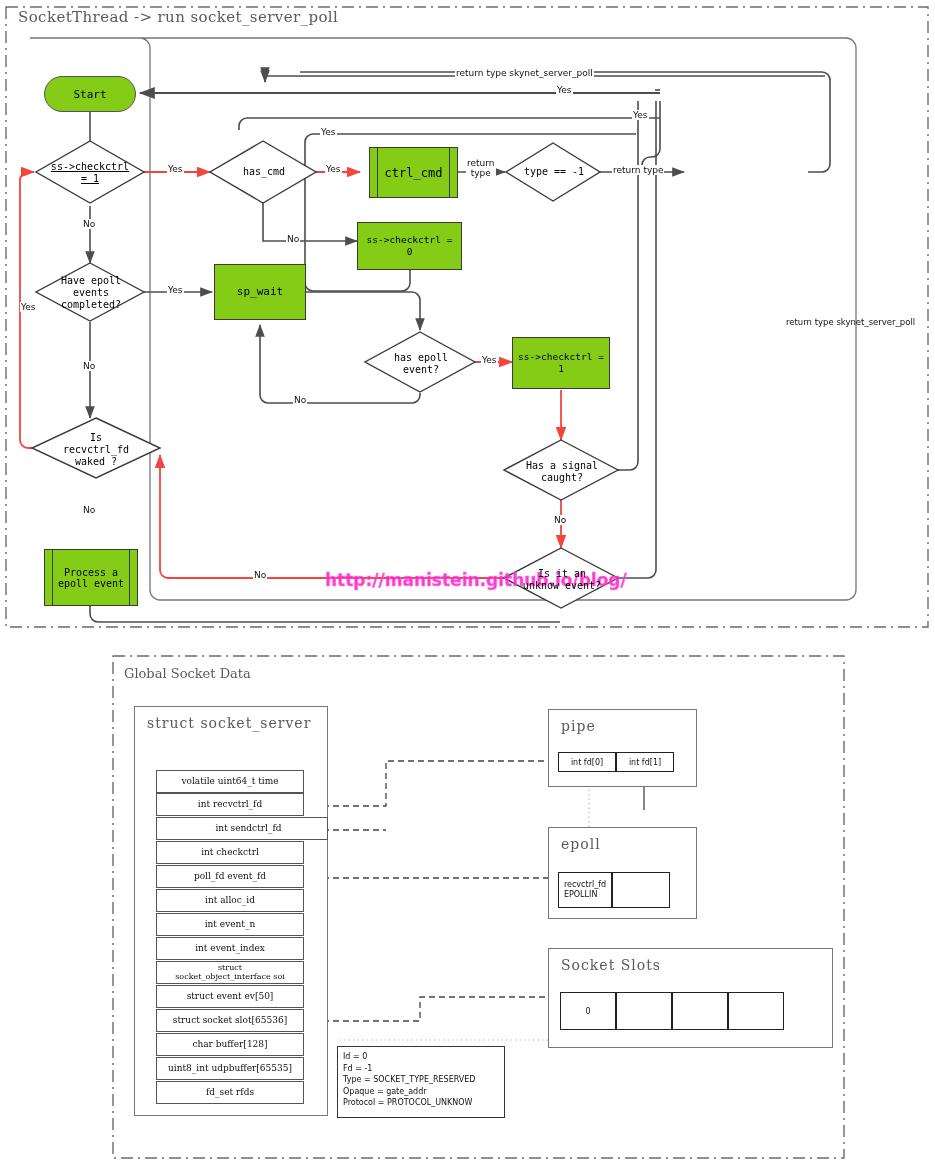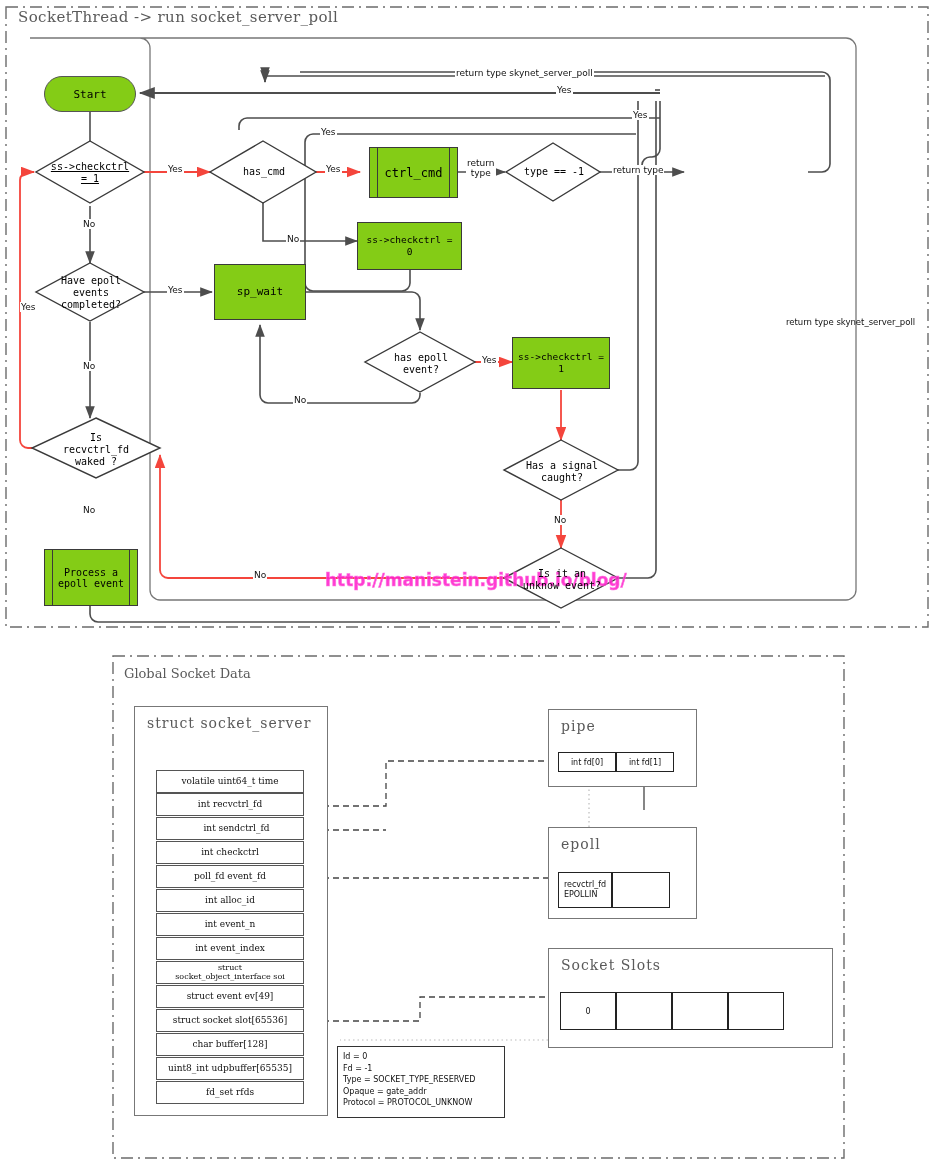--- a/index.html
+++ b/index.html
@@ -226,29 +226,29 @@
   <div class="watermark">http://manistein.github.io/blog/</div>
 
   <div class="grp-title mono" style="left:124px;top:666px;font-size:13px;">Global Socket Data</div>
 
   <div class="solidbox" style="left:134px;top:706px;width:194px;height:410px;">
     <div class="bx-title mono">struct socket_server</div>
   </div>
 
   <div class="field" style="left:156px;top:770px;width:148px;height:23px;">volatile uint64_t time</div>
   <div class="field" style="left:156px;top:793px;width:148px;height:23px;">int recvctrl_fd</div>
-  <div class="field" style="left:156px;top:817px;width:148px;height:23px;padding-left:13px;">int sendctrl_fd</div>
+  <div class="field" style="left:156px;top:817px;width:172px;height:23px;padding-left:13px;">int sendctrl_fd</div>
   <div class="field" style="left:156px;top:841px;width:148px;height:23px;">int checkctrl</div>
   <div class="field" style="left:156px;top:865px;width:148px;height:23px;">poll_fd event_fd</div>
   <div class="field" style="left:156px;top:889px;width:148px;height:23px;">int alloc_id</div>
   <div class="field" style="left:156px;top:913px;width:148px;height:23px;">int event_n</div>
   <div class="field" style="left:156px;top:937px;width:148px;height:23px;">int event_index</div>
   <div class="field" style="left:156px;top:961px;width:148px;height:23px;font-size:8px;">
     struct<br>socket_object_interface soi</div>
-  <div class="field" style="left:156px;top:985px;width:148px;height:23px;">struct event ev[49]</div>
+  <div class="field" style="left:156px;top:985px;width:148px;height:23px;">struct event ev[50]</div>
   <div class="field" style="left:156px;top:1009px;width:148px;height:23px;">struct socket slot[65536]</div>
   <div class="field" style="left:156px;top:1033px;width:148px;height:23px;">char buffer[128]</div>
   <div class="field" style="left:156px;top:1057px;width:148px;height:23px;">uint8_int udpbuffer[65535]</div>
   <div class="field" style="left:156px;top:1081px;width:148px;height:23px;">fd_set rfds</div>
 
   <div class="solidbox" style="left:548px;top:709px;width:149px;height:78px;">
     <div class="bx-title mono">pipe</div>
   </div>
   <div class="cell" style="left:558px;top:752px;width:58px;height:20px;">int fd[0]</div>
   <div class="cell" style="left:616px;top:752px;width:58px;height:20px;">int fd[1]</div>

